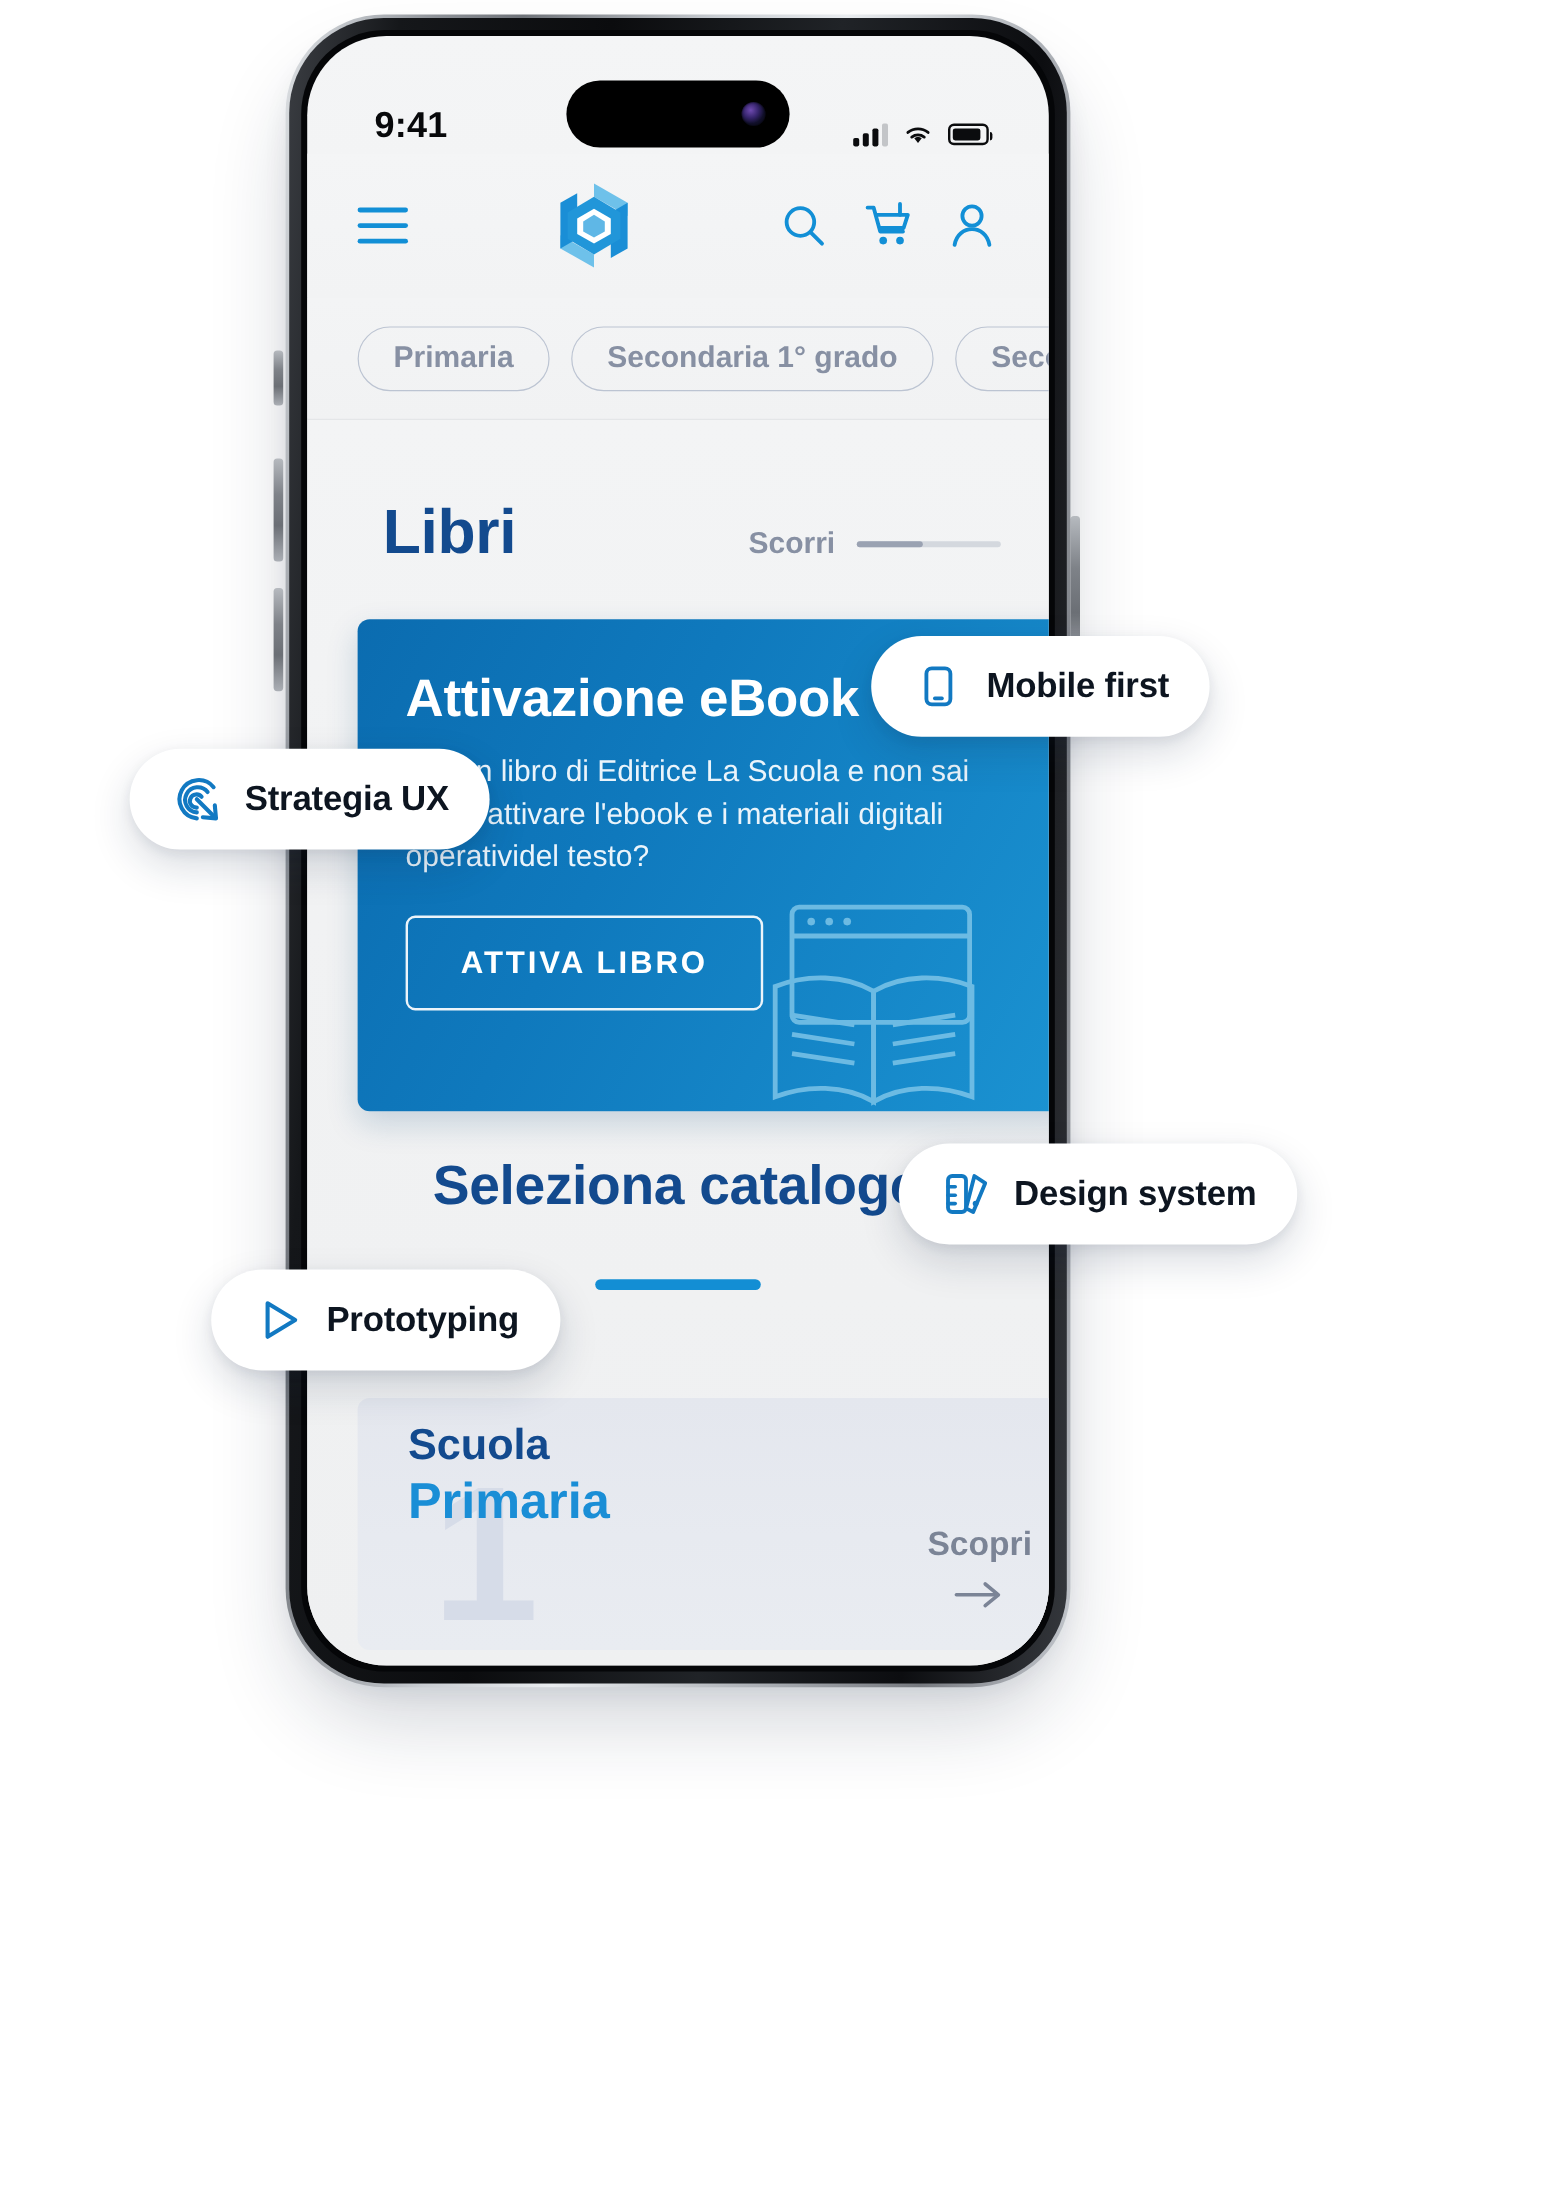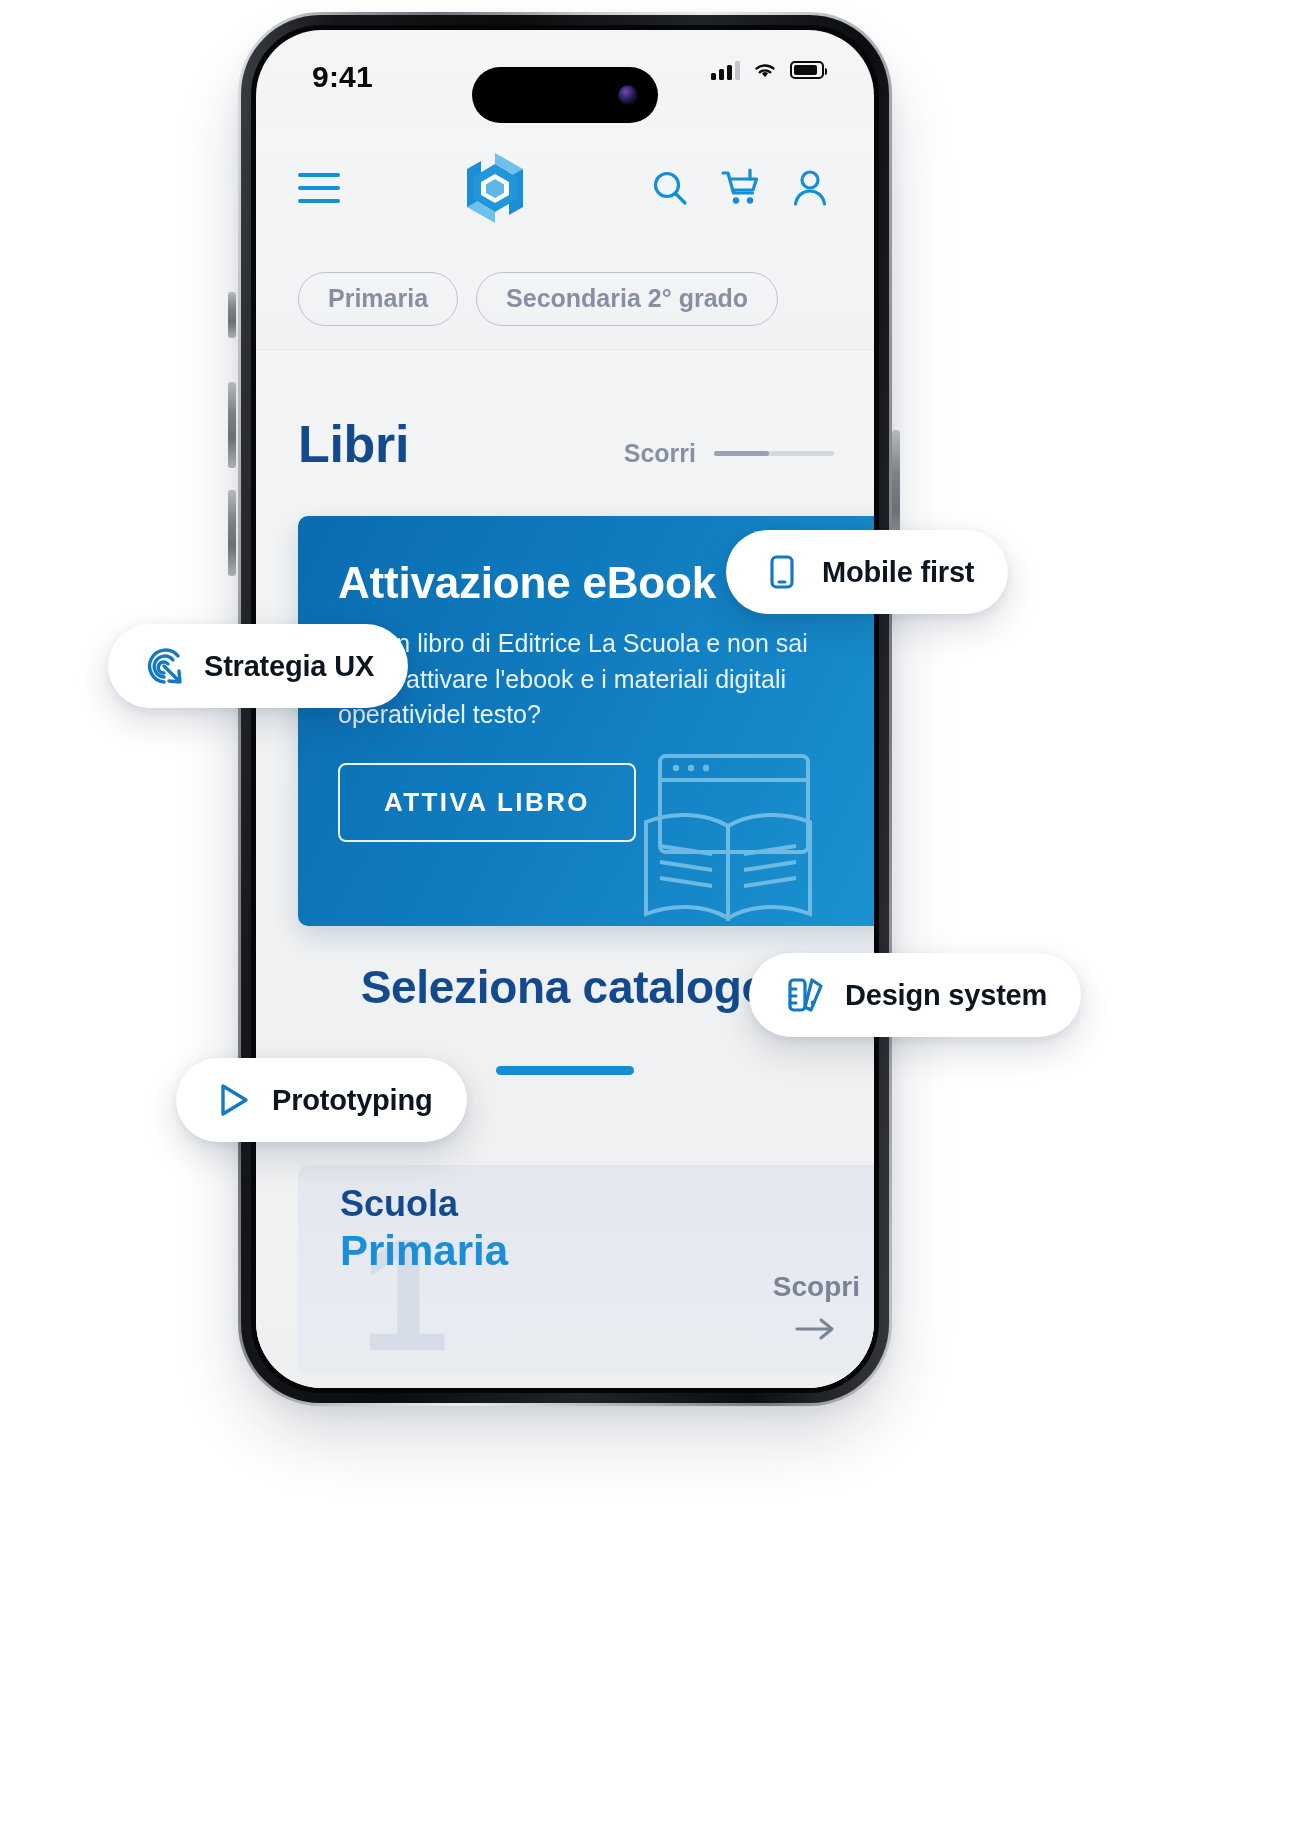--- a/index.html
+++ b/index.html
@@ -44,21 +44,21 @@
     background: linear-gradient(180deg,#b6babf,#7e8288 35%,#6b6f75 65%,#abafb5);
   }
   .btn-silent { left:228px; top:292px; width:8px; height:46px; }
   .btn-volup  { left:228px; top:382px; width:8px; height:86px; }
   .btn-voldn  { left:228px; top:490px; width:8px; height:86px; }
   .btn-power  { left:892px; top:430px; width:8px; height:124px; }
 
   
   .statusbar {
     position:absolute; left:0; top:0; width:100%; height:92px;
-    display:flex; align-items:flex-start; justify-content:space-between;
+    display:flex; align-items:flex-end; justify-content:space-between;
     padding:30px 50px 0 56px;
   }
   .clock { font-size:30px; font-weight:700; color:#08090b; letter-spacing:.2px; font-family:"Liberation Sans",sans-serif;}
   .status-right { display:flex; align-items:center; gap:11px; }
   .sig { display:flex; align-items:flex-end; gap:3px; height:20px; }
   .sig i { display:block; width:5px; background:#0b0c0e; border-radius:1.5px; }
   .sig i:nth-child(1){height:7px}.sig i:nth-child(2){height:11px}
   .sig i:nth-child(3){height:15px}.sig i:nth-child(4){height:19px;background:#c3c5c8}
   .batt { width:34px; height:18px; border:2px solid #0b0c0e; border-radius:5px; position:relative; padding:2px;}
   .batt::after{content:"";position:absolute;right:-5px;top:5px;width:2.5px;height:7px;background:#0b0c0e;border-radius:0 2px 2px 0;}
@@ -101,20 +101,21 @@
     background:transparent;
   }
 
   
   .content { position:absolute; left:0; top:320px; width:100%; bottom:0;
     background: linear-gradient(180deg,#f3f4f5 0%,#f1f2f3 40%,#eff0f1 100%); }
 
   .sec-row {
     display:flex; align-items:baseline; justify-content:space-between;
     padding:64px 40px 0 42px;
+    margin-left:21px;
   }
   .sec-title { font-size:52px; font-weight:800; color:#134a8e; letter-spacing:-.3px; }
   .scroll-wrap { display:flex; align-items:center; gap:18px; padding-bottom:6px;justify-content:center; }
   .scorri { font-size:25px; font-weight:700; color:#8790a3; }
   .scroll-track { width:120px; height:5px; border-radius:3px; background:#d4d8de; position:relative;}
   .scroll-track i { position:absolute; left:0; top:0; height:100%; width:46%; border-radius:3px; background:#9aa2b2;}
 
   
   .promo {
     position:relative; margin:42px 0 0 42px; width:600px; height:410px;
@@ -233,20 +234,21 @@
           </svg>
           <svg class="ico" viewBox="0 0 40 42">
             <circle cx="20" cy="13" r="8" fill="none" stroke="#128fd6" stroke-width="3.2"></circle>
             <path d="M5.5 37c1.5-8.5 7.6-13 14.5-13s13 4.5 14.5 13" fill="none" stroke="#128fd6" stroke-width="3.2" stroke-linecap="round"></path>
           </svg>
         </div>
       </div>
 
       <div class="filters">
         <div class="pill">Primaria</div>
+        <div class="pill">Secondaria 1° grado</div>
         <div class="pill">Secondaria 2° grado</div>
       </div>
 
       <div class="content">
 
         <div class="sec-row">
           <div class="sec-title">Libri</div>
           <div class="scroll-wrap">
             <div class="scorri">Scorri</div>
             <div class="scroll-track">

